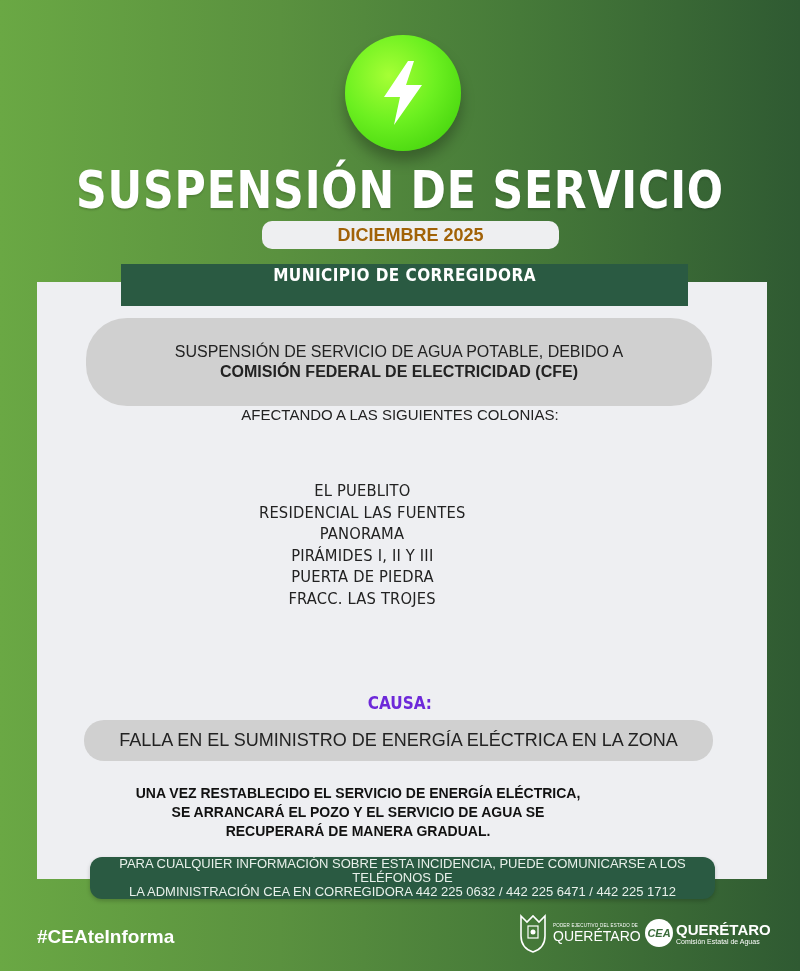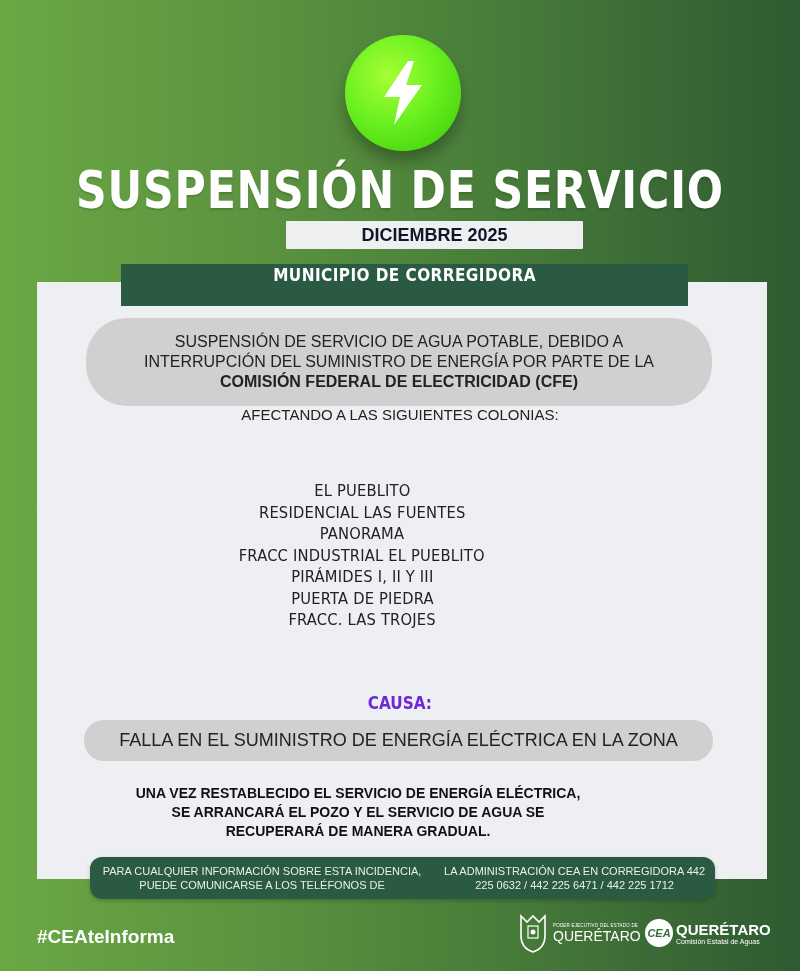--- a/index.html
+++ b/index.html
@@ -18,23 +18,23 @@
     .bolt-ball svg { position: absolute; left: 33px; top: 26px; width: 50px; height: 64px; }
     .title {
       position: absolute; left: 0; width: 800px; top: 160px; text-align: center;
       color: #ffffff; font-weight: bold; font-size: 52px; letter-spacing: 1px;
       font-family: "DejaVu Sans", sans-serif;
       transform: scaleX(0.82); transform-origin: center;
       text-shadow: 0 2px 2px rgba(0,0,0,0.15);
     }
     .date-pill {
       position: absolute; left: 262px; top: 221px; width: 297px; height: 28px;
-      background: #eeeff1; border-radius: 1px;
+      background: #eeeff1; border-radius: 10px;
       display: flex; align-items: center; justify-content: center;
-      font-weight: bold; font-size: 18px; color: #0f172a; margin-left: 24px;
+      font-weight: bold; font-size: 18px; color: #a16207;
     }
     .panel {
       position: absolute; left: 37px; top: 282px; width: 730px; height: 597px;
       background: #eeeff2;
     }
     .muni-bar {
       position: absolute; left: 121px; top: 264px; width: 567px; height: 42px;
       background: #2a5a42;
       display: flex; justify-content: center;
       color: #fff; font-weight: bold; font-size: 18px; letter-spacing: 0.5px;
@@ -74,22 +74,22 @@
       font-size: 18px; color: #222;
     }
     .restore {
       position: absolute; left: 0; width: 716px; top: 784px; text-align: center;
       font-weight: bold; font-size: 14px; color: #111; line-height: 19px;
     }
     .restore div { display: block; }
     .contact-pill {
       position: absolute; left: 90px; top: 857px; width: 625px; height: 42px;
       background: #2a5a42; border-radius: 12px;
-      display: flex; flex-direction: row; align-items: center; justify-content: center;
-      color: #e8f0ea; font-size: 11px; line-height: 14px; text-align: center;
+      display: flex; flex-direction: column; align-items: center; justify-content: center;
+      color: #e8f0ea; font-size: 13px; line-height: 14px; text-align: center;
       box-shadow: 0 2px 4px rgba(0,0,0,0.2);
     }
     .hashtag {
       position: absolute; left: 37px; top: 926px;
       color: #fff; font-size: 19px; font-weight: bold;
     }
     .logo-gov {
       position: absolute; left: 517px; top: 912px; height: 42px; display: flex; align-items: center;
     }
     .logo-gov svg { width: 32px; height: 42px; }
@@ -122,31 +122,29 @@
 <div class="date-pill">DICIEMBRE 2025</div>
 
 <div class="panel"></div>
 
 <div class="muni-bar">
   <span>MUNICIPIO DE CORREGIDORA</span>
 </div>
 
 <div class="info-pill">
   <div>SUSPENSIÓN DE SERVICIO DE AGUA POTABLE, DEBIDO A</div>
-  <div>INTERRUPCIÓN DEL SUMINISTRO DE ENERGÍA POR PARTE DE LA</div>
   <div class="strong">COMISIÓN FEDERAL DE ELECTRICIDAD (CFE)</div>
 </div>
 
 <div class="affect">AFECTANDO A LAS SIGUIENTES COLONIAS:</div>
 
 <ul class="colonias">
   <li><span>EL PUEBLITO</span></li>
   <li><span>RESIDENCIAL LAS FUENTES</span></li>
   <li><span>PANORAMA</span></li>
-  <li><span>FRACC INDUSTRIAL EL PUEBLITO</span></li>
   <li><span>PIRÁMIDES I, II Y III</span></li>
   <li><span>PUERTA DE PIEDRA</span></li>
   <li><span>FRACC. LAS TROJES</span></li>
 </ul>
 
 <div class="causa-label">
   <span>CAUSA:</span>
 </div>
 
 <div class="causa-pill">FALLA EN EL SUMINISTRO DE ENERGÍA ELÉCTRICA EN LA ZONA</div>

